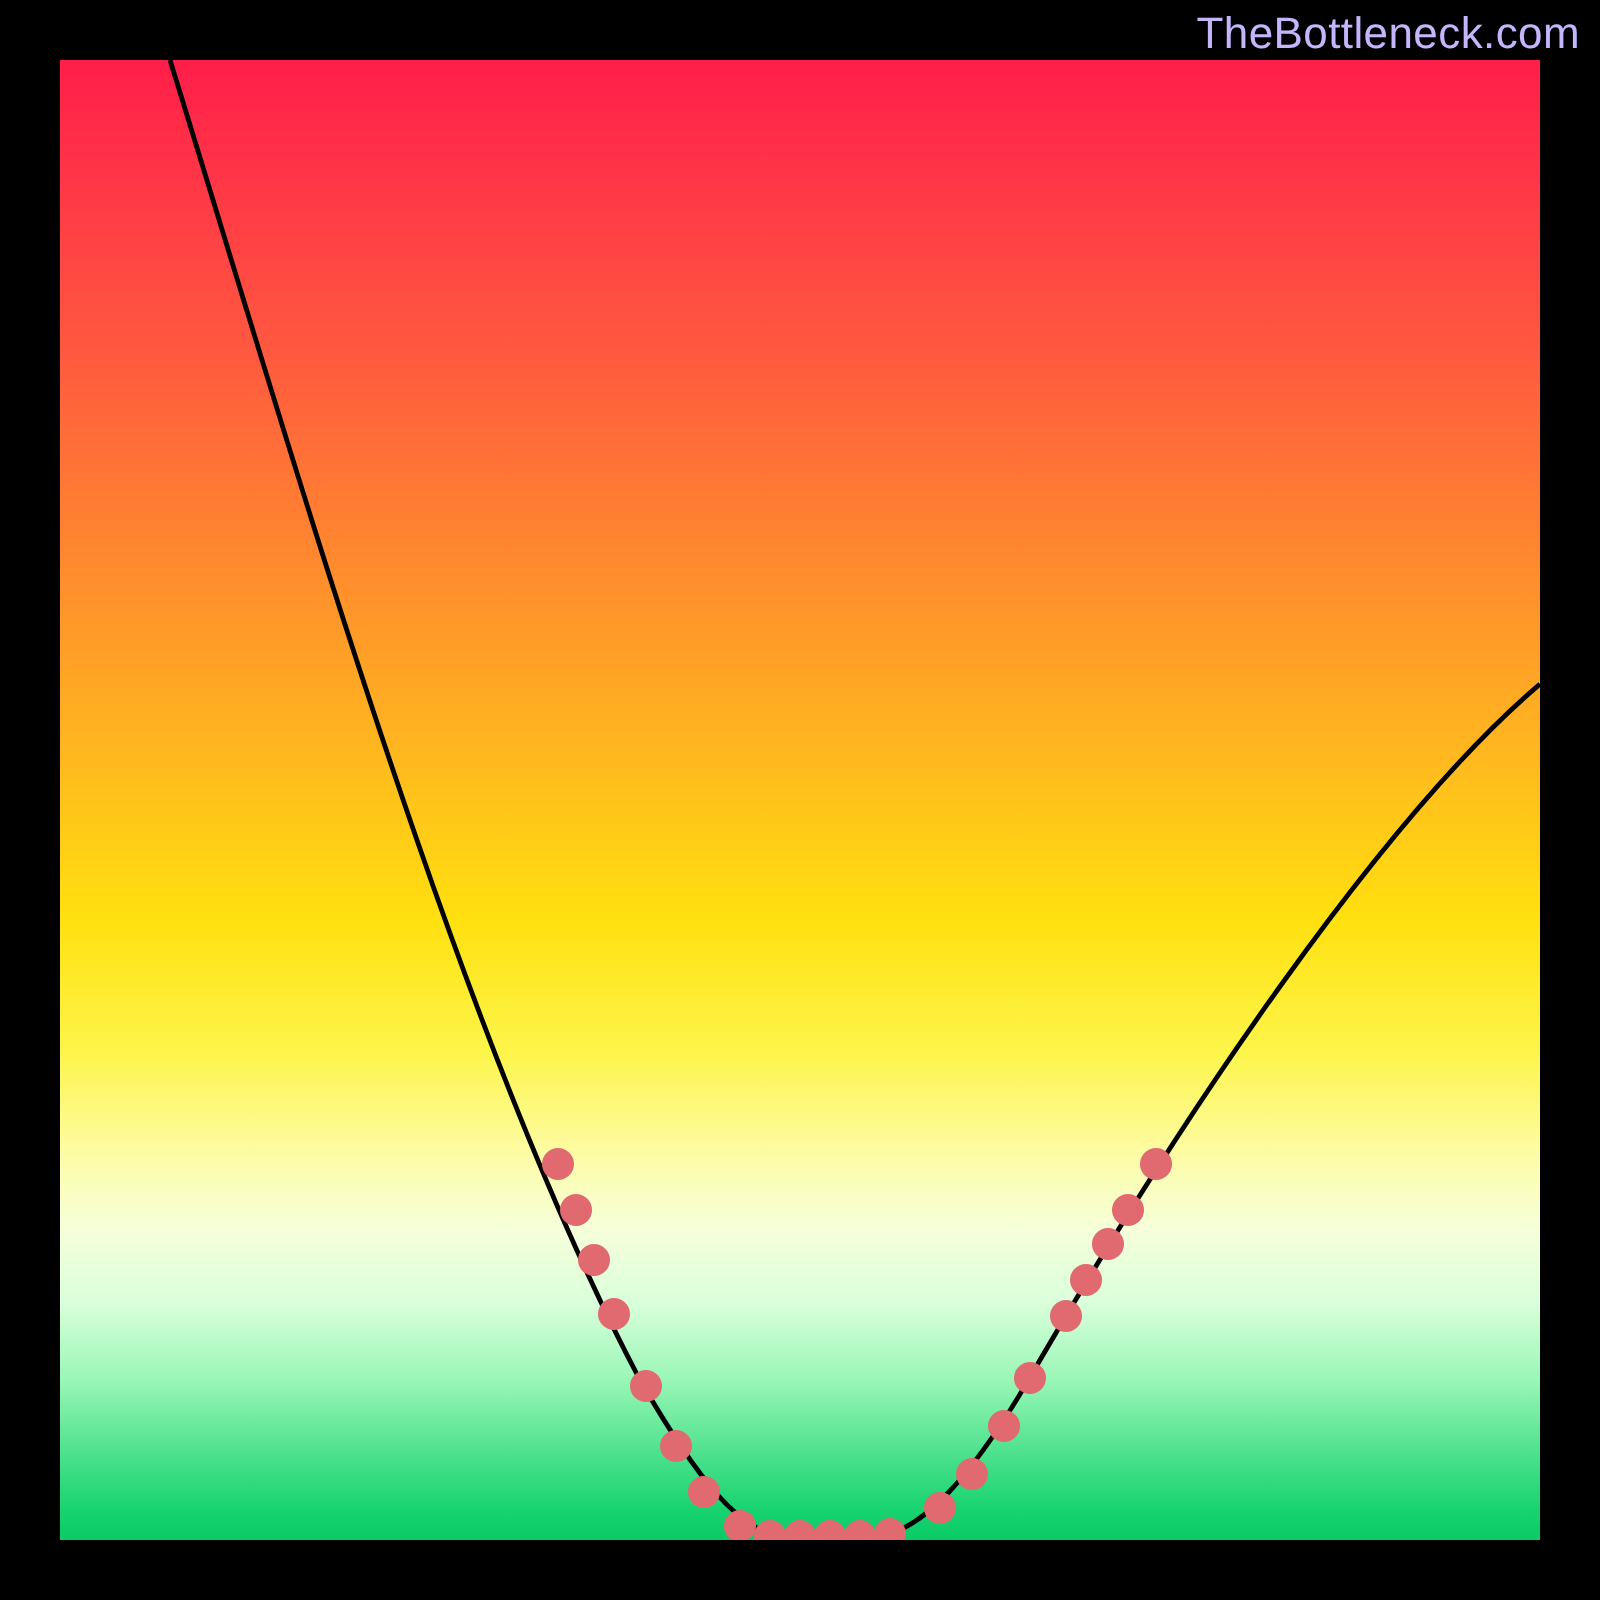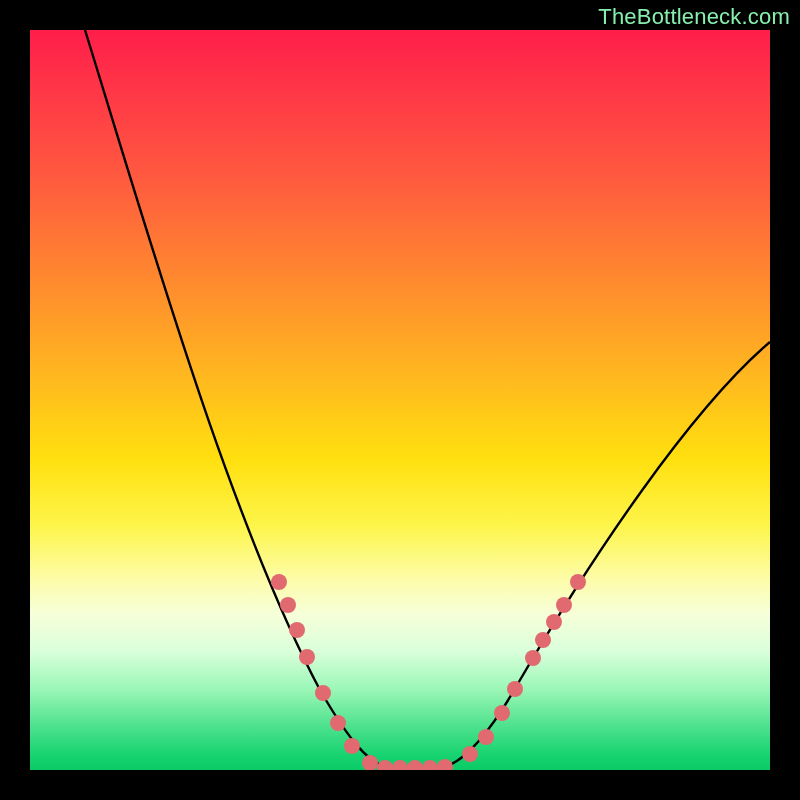--- a/index.html
+++ b/index.html
@@ -40,21 +40,21 @@
       #17d36f 98%,
       #0acb66 100%
     );
   }
   .watermark {
     position: absolute;
     top: 4px;
     right: 10px;
     font-family: Arial, Helvetica, sans-serif;
     font-size: 22px;
-    color: #86efac;
+    color: #c4b5fd;
     letter-spacing: 0.2px;
   }
   svg.curve {
     position: absolute;
     left: 0;
     top: 0;
     width: 740px;
     height: 740px;
   }
   .marker {

